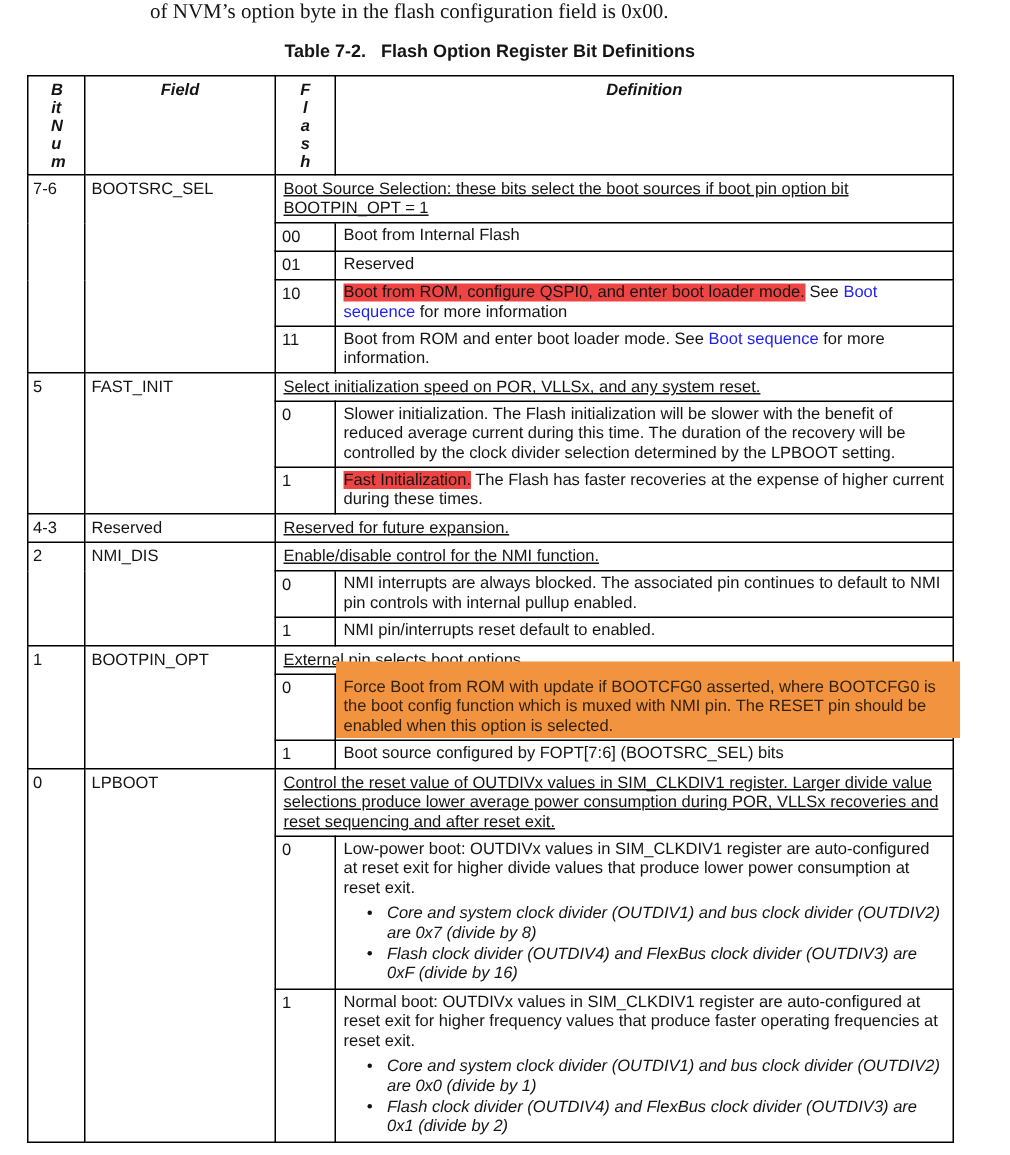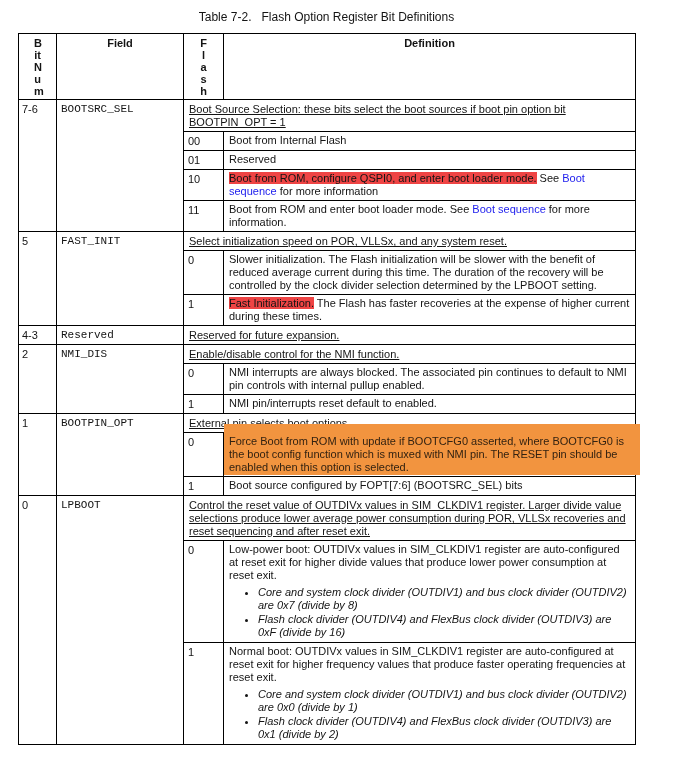--- a/index.html
+++ b/index.html
@@ -7,55 +7,56 @@
     width:673px;height:770px;background:#ffffff;color:#141414;
     font-family:"Liberation Sans",sans-serif;overflow:hidden;
   }
   .intro{
     font-family:"Liberation Serif",serif;
     font-size:14px;line-height:16px;color:#141414;
     margin:1px 0 0 100px;
   }
   .caption{
     width:617px;margin:10px 0 9px 18px;
-    font-size:12px;font-weight:normal;text-align:center;color:#141414;
+    font-size:12px;font-weight:bold;text-align:center;color:#141414;
   }
   .caption .cap-gap{display:inline-block;width:10px;}
   table.regtable{
     border-collapse:collapse;table-layout:fixed;
     width:617px;margin-left:18px;
     font-size:11px;line-height:13px;color:#141414;
   }
   .regtable th,.regtable td{
     border:1px solid #000;vertical-align:top;text-align:left;
     word-wrap:break-word;
   }
   .regtable th{
-    font-weight:bold;text-align:center;padding:3px 15px 2px;line-height:12px;
+    font-weight:bold;text-align:center;padding:3px 15px 2px;line-height:12px;font-style:italic;
   }
   td.bit{padding:3px 3px 2px;}
-  td.field{padding:3px 4px 2px;font-family:Liberation Mono, monospace;}
+  td.field{padding:3px 4px 2px;}
   td.summary{padding:3px 5px 2px;text-decoration:underline;}
   td.val{padding:3px 4px 2px;}
   td.def{padding:2px 5px 2px;position:relative;}
   .dc{position:relative;}
   .hly{background:#ef4444;}
   a.lnk{color:#2222EE;text-decoration:none;cursor:pointer;}
   td.def.orange .dc{color:#332211;}
   .orange-bg{
     position:absolute;left:0;top:-9px;right:-5px;bottom:1px;
     background:#F2943F;
   }
   .regtable ul{margin:4px 0 1px;padding-left:29px;list-style:disc;}
   .regtable li{margin:0 0 1px;padding:0;font-style:italic;}
 </style>
 </head>
 <body>
 
 <div class="page">
+  <p class="intro">of NVM’s option byte in the flash configuration field is 0x00.</p>
   <div class="caption">
     <span>Table 7-2.</span><span class="cap-gap"></span><span>Flash Option Register Bit Definitions</span>
   </div>
   <table class="regtable">
     <colgroup>
       <col style="width:38px">
       <col style="width:127px">
       <col style="width:40px">
       <col style="width:412px">
     </colgroup>

